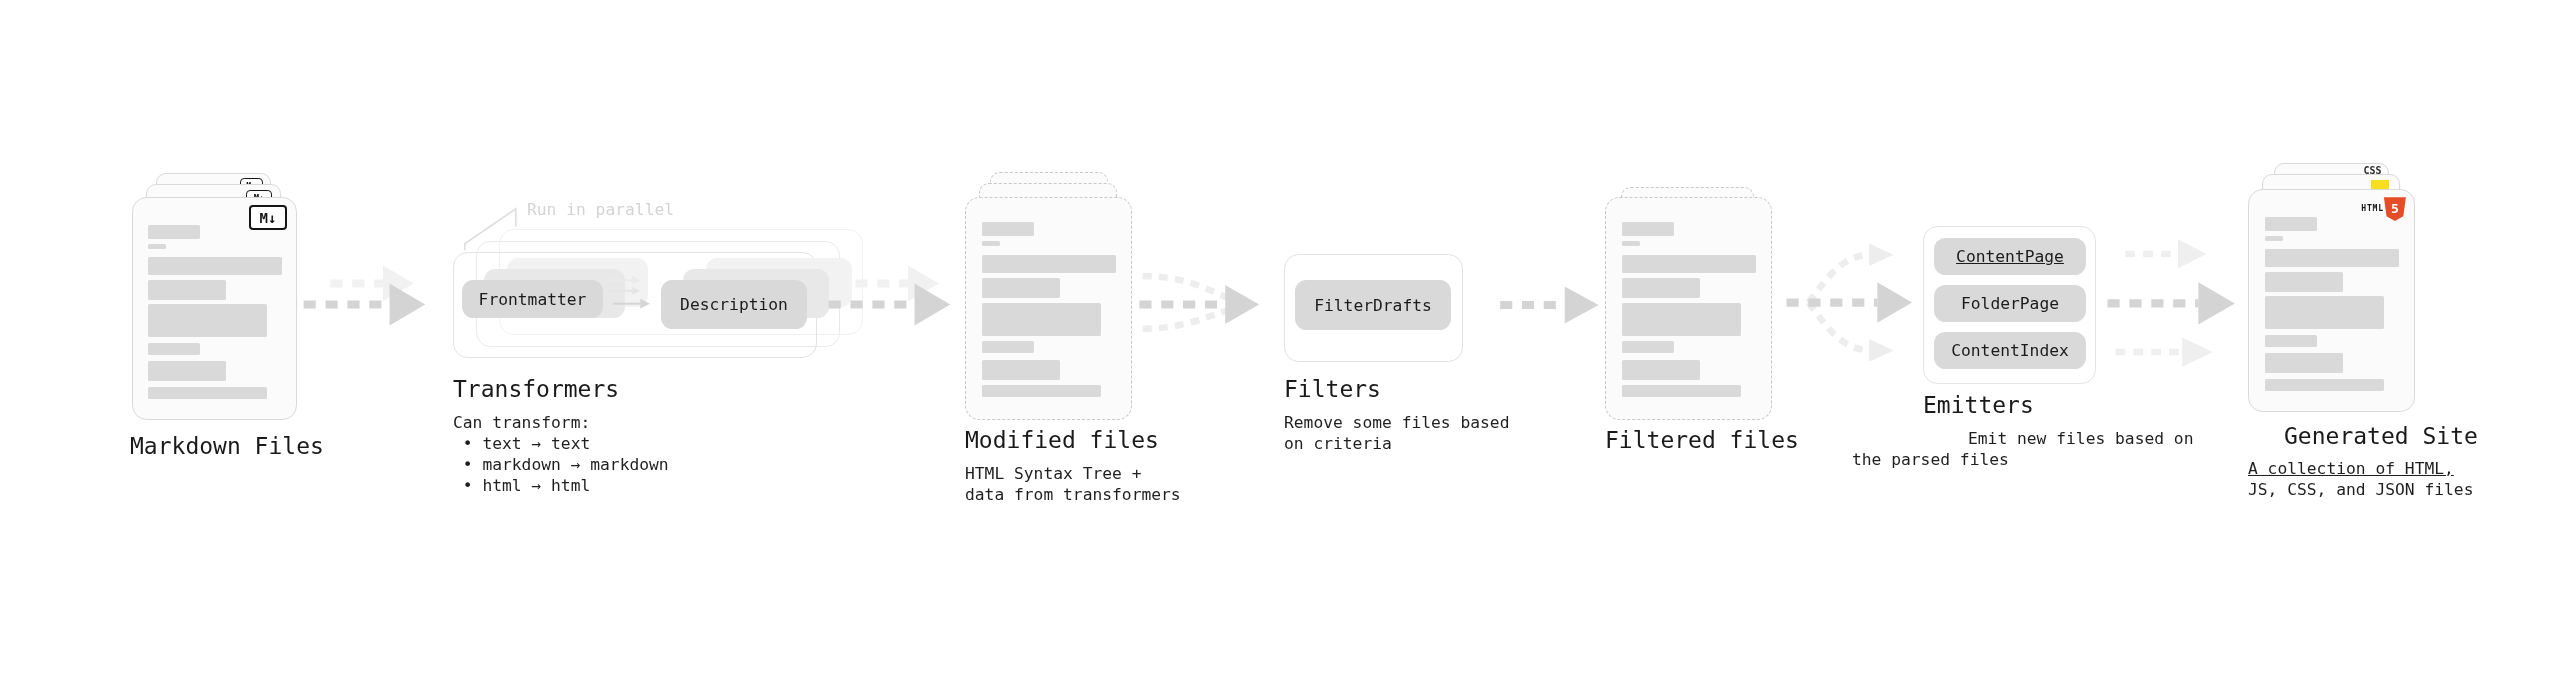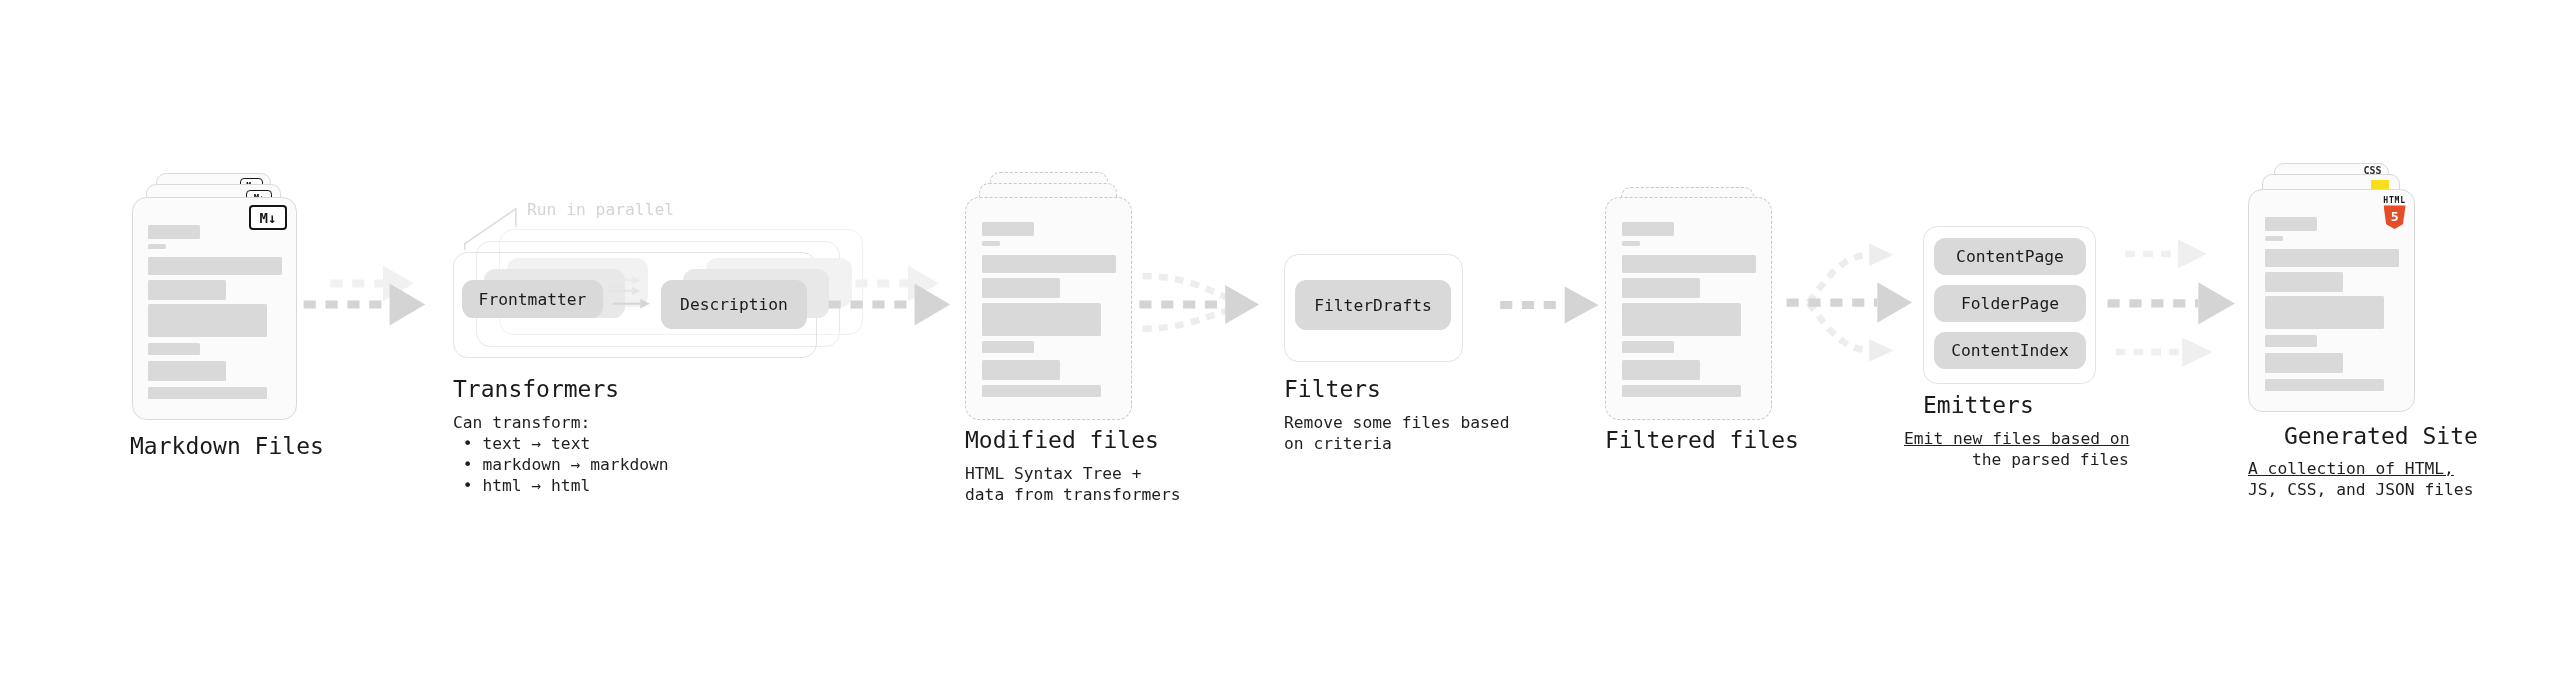--- a/index.html
+++ b/index.html
@@ -34,21 +34,21 @@
   
   .title{position:absolute;font-size:23px;letter-spacing:0px;color:#1a1a1a;white-space:nowrap;}
   .body-text{position:absolute;font-size:16.3px;line-height:21px;color:#1f1f1f;white-space:pre;}
   .note-text{position:absolute;font-size:16.3px;color:#d4d4d4;white-space:nowrap;}
 
   
   .js-badge{position:absolute;background:#f7df1e;}
   .css-badge{position:absolute;display:flex;flex-direction:column;align-items:center;}
   .css-badge .css-word{font-size:10px;font-weight:bold;color:#2b2b2b;line-height:1;}
   .css-badge .css-bar{width:14.6px;height:3.3px;background:#2760e6;margin-top:0.8px;}
-  .html5{position:absolute;display:flex;flex-direction:column;align-items:center;}
+  .html5{position:absolute;display:flex;flex-direction:row;align-items:center;}
   .html5 .html-word{font-size:8.1px;font-weight:bold;letter-spacing:0.8px;color:#151515;line-height:1;}
   .html5 .shield{width:22px;height:23.6px;margin-top:1.6px;background:#e44d26;
     clip-path:polygon(0 0,100% 0,88% 80%,50% 100%,12% 80%);
     display:flex;align-items:center;justify-content:center;}
   .html5 .shield span{color:#ffffff;font-size:13px;font-weight:bold;line-height:1;margin-top:-1.6px;}
 </style>
 </head>
 <body>
 
 <div id="canvas">
@@ -182,26 +182,26 @@
     <path d="M 35,77 C 60,45 75,20 110,18" fill="none" stroke="#ededed" stroke-width="8" stroke-dasharray="11 9"></path>
     <polygon points="110,4 110,32 140,18" fill="#ededed"></polygon>
     <path d="M 35,77 C 60,109 75,134 110,136" fill="none" stroke="#ededed" stroke-width="8" stroke-dasharray="11 9"></path>
     <polygon points="110,122 110,150 140,136" fill="#ededed"></polygon>
     <line x1="8" y1="77" x2="120" y2="77" stroke="#d4d4d4" stroke-width="10" stroke-dasharray="15 12"></line>
     <polygon points="120,52 120,102 163,77" fill="#d4d4d4"></polygon>
   </svg>
 
   <div>
     <div class="obox" style="left:1923px;top:226px;width:173px;height:158px;"></div>
-    <div class="pill" style="left:1934px;top:238px;width:152px;height:37px;">ContentPage</div>
+    <div class="pill" style="left:1934px;top:238px;width:152px;height:37px;text-decoration:underline;">ContentPage</div>
     <div class="pill" style="left:1934px;top:285px;width:152px;height:37px;">FolderPage</div>
     <div class="pill" style="left:1934px;top:332px;width:152px;height:37px;">ContentIndex</div>
     <div class="title" style="left:1923px;top:392px;">Emitters</div>
-    <div class="body-text" style="left:1904px;top:428px;text-decoration:underline;">Emit new files based on</div>
-    <div class="body-text" style="left:1972px;top:449px;">the parsed files</div>
+    <div class="body-text" style="left:1968px;top:428px;">Emit new files based on</div>
+    <div class="body-text" style="left:1852px;top:449px;">the parsed files</div>
   </div>
 
   <svg class="abs" style="left:2101px;top:232px;" width="146" height="142" viewBox="0 0 180 175">
     <line x1="30" y1="27" x2="95" y2="27" stroke="#efefef" stroke-width="8" stroke-dasharray="12 10"></line>
     <polygon points="95,9 95,45 130,27" fill="#efefef"></polygon>
     <line x1="8" y1="88" x2="120" y2="88" stroke="#d4d4d4" stroke-width="10" stroke-dasharray="15 12"></line>
     <polygon points="120,62 120,114 165,88" fill="#d4d4d4"></polygon>
     <line x1="18" y1="148" x2="100" y2="148" stroke="#efefef" stroke-width="8" stroke-dasharray="12 10"></line>
     <polygon points="100,130 100,166 138,148" fill="#efefef"></polygon>
   </svg>

